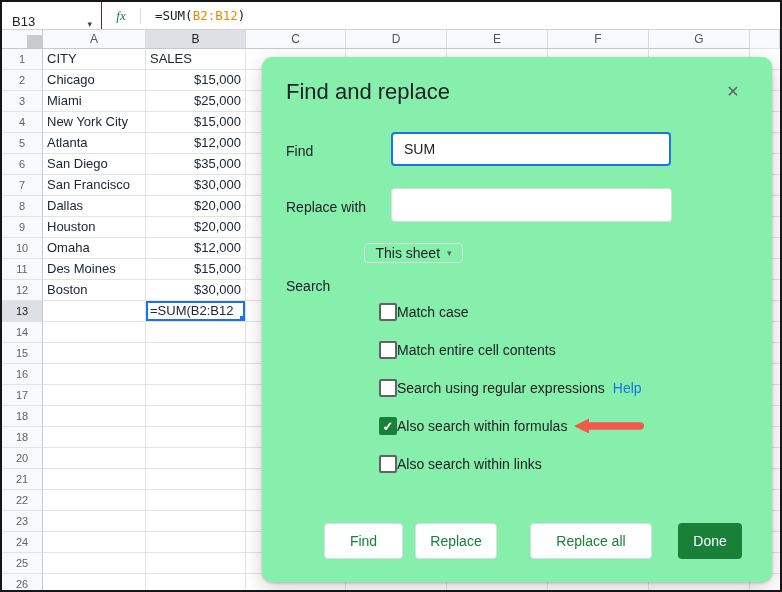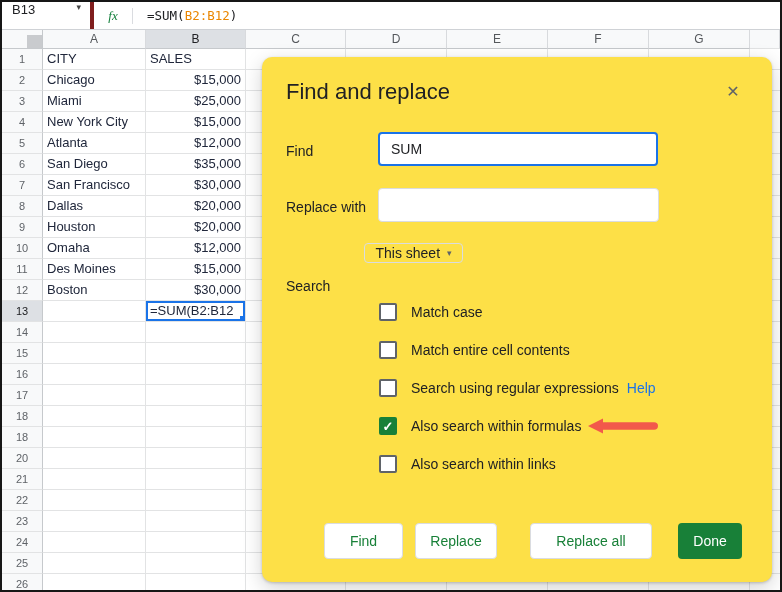--- a/index.html
+++ b/index.html
@@ -4,22 +4,22 @@
 <style>
   * { margin:0; padding:0; box-sizing:border-box; }
   html,body { width:782px; height:592px; }
   body { font-family:"Liberation Sans", sans-serif; position:relative; }
   .frame { position:relative; width:782px; height:592px; border:2px solid #161616;
            background:#fff; overflow:hidden; }
 
   
   .toolbar { height:28px; display:flex; align-items:stretch; background:#fff;
              border-bottom:1px solid #cfd2d6; }
-  .name-box { width:92px; display:flex; align-items:flex-start; padding-left:10px;
-              border-right:4px solid #7f1d1d; font-size:13px; color:#202124; }
+  .name-box { width:100px; display:flex; align-items:flex-end; padding-left:10px;
+              border-right:1px solid #7f1d1d; font-size:13px; color:#202124; }
   .name-box .caret { margin-left:auto; margin-right:9px; font-size:9px; color:#444; }
   .fx-area { width:38px; display:flex; align-items:center; justify-content:center;
              font-style:italic; font-size:13px; color:#15803d;
              font-family:"Liberation Serif", serif; }
   .bar-divider { width:1px; height:16px; background:#dadce0; align-self:center; }
   .formula-text { display:flex; align-items:center; margin-left:14px;
                   font-family:"DejaVu Sans Mono", monospace; font-size:12.5px; color:#202124; }
   .formula-text .range { color:#ea8600; }
 
   
@@ -43,45 +43,45 @@
           white-space:nowrap; overflow:hidden; position:relative; }
   .cell.selected { box-shadow:inset 0 0 0 2px #1a73e8; }
   .cell.selected::after { content:''; position:absolute; right:0; bottom:0;
                           width:5px; height:5px; background:#1a73e8; }
   .w-rowhdr{width:41px;} .w-A{width:103px;} .w-B{width:100px;} .w-C{width:100px;}
   .w-D{width:101px;} .w-E{width:101px;} .w-F{width:101px;} .w-G{width:101px;}
   .w-fill{flex:1; border-bottom:1px solid #e2e3e4;}
 
   
   .dialog { position:absolute; left:260px; top:55px; width:510px; height:525px;
-            background:#fde047; border-radius:10px;
+            background:#86efac; border-radius:10px;
             box-shadow:0 1px 3px rgba(0,0,0,.2), 0 6px 20px rgba(0,0,0,.18); }
   .dlg-title { position:absolute; left:24px; top:22px; font-size:22px; color:#202124; }
   .dlg-close { position:absolute; left:461px; top:24px; width:20px; height:20px;
                display:flex; align-items:center; justify-content:center;
                font-size:16px; color:#5f6368; cursor:pointer; }
   .fld-label { position:absolute; left:24px; font-size:14px; color:#202124; }
-  .inp { position:absolute; left:116px; height:34px; border-radius:4px; padding:0 11px;
+  .inp { position:absolute; left:129px; height:34px; border-radius:4px; padding:0 11px;
          font-size:14px; color:#202124; font-family:"Liberation Sans", sans-serif;
          outline:none; background:#fff; }
   .inp-find { top:75px; width:280px; border:2px solid #1a73e8; }
   .inp-replace { top:131px; width:281px; border:1px solid #dadce0; }
   .dropdown { position:absolute; left:102px; top:186px; width:99px; height:20px;
               border:1px solid #dadce0; border-radius:4px; display:flex; align-items:center;
               justify-content:center; font-size:14px; color:#202124; cursor:pointer; }
   .dropdown .caret { font-size:9px; color:#5f6368; margin-left:7px; }
 
   .cb-list { position:absolute; left:117px; top:246px; }
   .cb-row { display:flex; align-items:center; height:18px; margin-bottom:20px; }
   .cb-box { width:18px; height:18px; border:2px solid #5f6368; border-radius:2px;
             background:#fff; display:flex; align-items:center; justify-content:center;
             flex:0 0 auto; cursor:pointer; }
   .cb-box.checked { background:#188038; border-color:#188038; color:#fff;
                     font-size:13px; font-weight:bold; line-height:1; }
-  .cb-label { margin-left:14px; font-size:14px; color:#202124; white-space:nowrap; }
+  .cb-label { font-size:14px; color:#202124; white-space:nowrap; }
   .help-link { margin-left:8px; font-size:14px; font-weight:500; color:#1a73e8; cursor:pointer; }
   .cb-arrow { margin-left:7px; display:flex; align-items:center; }
 
   .btn-row { position:absolute; left:62px; top:466px; display:flex; height:36px; }
   .btn { height:36px; border:1px solid #dadce0; border-radius:4px; background:#fff;
          font-family:"Liberation Sans", sans-serif; font-size:14px; font-weight:500;
          color:#188038; cursor:pointer; display:flex; align-items:center; justify-content:center; }
   .btn:nth-child(1){ width:79px; }
   .btn:nth-child(2){ width:82px; margin-left:12px; }
   .btn:nth-child(3){ width:122px; margin-left:33px; }

